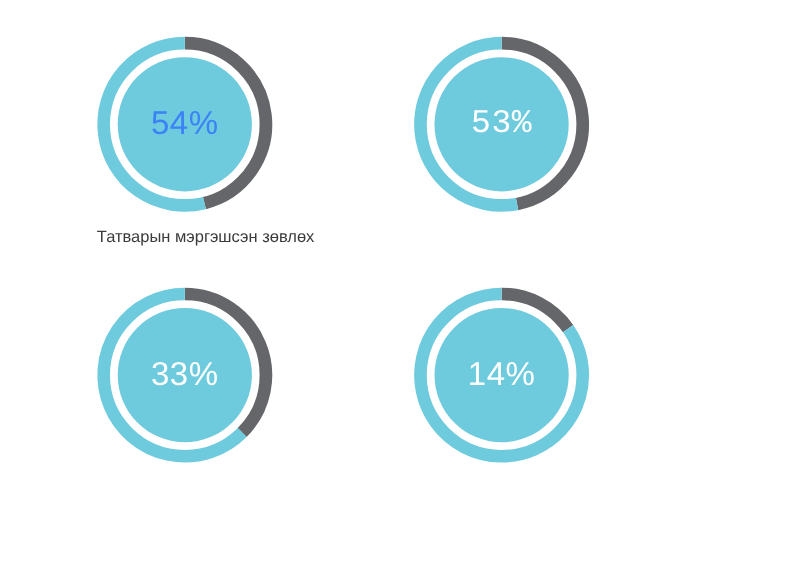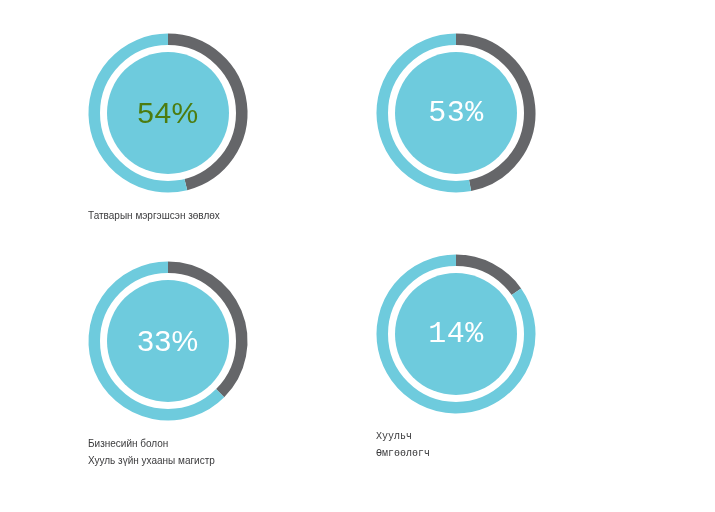--- a/index.html
+++ b/index.html
@@ -16,39 +16,39 @@
   .gauge svg{display:block;width:160px;height:160px;overflow:visible;}
   .pct{
     position:absolute;left:0;top:0;width:160px;height:160px;
     display:flex;align-items:center;justify-content:center;
     color:#ffffff;font-size:30px;font-weight:400;letter-spacing:0.5px;
     pointer-events:none;
   }
   .caption{
     margin-top:14px;
     color:#3b3b3d;
-    font-size:10px;
+    font-size:15px;
     line-height:17px;
     white-space:pre-line;
     font-weight:400;
   }
 </style>
 </head>
 <body>
 
 <div id="board">
     <div class="gauge-cell" style="left: 88px; top: 33px;">
       <div class="gauge">
         <svg viewBox="0 0 160 160">
           <path d="M 80 7 A 73 73 0 0 1 97.66029837877576 150.83158801814773" fill="none" stroke="#656669" stroke-width="13"></path>
           <path d="M 97.66029837877576 150.83158801814773 A 73 73 0 1 1 79.99999999999999 7" fill="none" stroke="#6ecbdd" stroke-width="13"></path>
           <circle cx="80" cy="80" r="64.5" fill="none" stroke="#ffffff" stroke-width="7"></circle>
           <circle cx="80" cy="80" r="61" fill="#6ecbdd"></circle>
         </svg>
-        <div class="pct" style="color: #4d7c0f;">54%</div>
+        <div class="pct" style="color: #3b82f6;">54%</div>
       </div>
       <div class="caption" style="color: rgb(59, 59, 61);">Татварын мэргэшсэн зөвлөх</div>
     </div>
     <div class="gauge-cell" style="left: 376px; top: 33px; font-family: Liberation Mono, monospace;">
       <div class="gauge">
         <svg viewBox="0 0 160 160">
           <path d="M 80 7 A 73 73 0 0 1 93.92905666248778 151.6587843916795" fill="none" stroke="#656669" stroke-width="13"></path>
           <path d="M 93.92905666248778 151.6587843916795 A 73 73 0 1 1 79.99999999999999 7" fill="none" stroke="#6ecbdd" stroke-width="13"></path>
           <circle cx="80" cy="80" r="64.5" fill="none" stroke="#ffffff" stroke-width="7"></circle>
           <circle cx="80" cy="80" r="61" fill="#6ecbdd"></circle>
@@ -59,29 +59,25 @@
     <div class="gauge-cell" style="left: 88px; top: 261px;">
       <div class="gauge">
         <svg viewBox="0 0 160 160">
           <path d="M 80 7 A 73 73 0 0 1 131.618795026618 131.61879502661796" fill="none" stroke="#656669" stroke-width="13"></path>
           <path d="M 131.618795026618 131.61879502661796 A 73 73 0 1 1 79.99999999999999 7" fill="none" stroke="#6ecbdd" stroke-width="13"></path>
           <circle cx="80" cy="80" r="64.5" fill="none" stroke="#ffffff" stroke-width="7"></circle>
           <circle cx="80" cy="80" r="61" fill="#6ecbdd"></circle>
         </svg>
         <div class="pct" style="color: rgb(255, 255, 255);">33%</div>
       </div>
-      <div class="caption" style="color: rgb(59, 59, 61);">Бизнесийн болон
-Хууль зүйн ухааны магистр</div>
     </div>
-    <div class="gauge-cell" style="left: 376px; top: 254px; font-family: Liberation Mono, monospace;">
+    <div class="gauge-cell" style="left: 376px; top: 261px;">
       <div class="gauge">
         <svg viewBox="0 0 160 160">
           <path d="M 80 7 A 73 73 0 0 1 139.7980992330964 38.12892014637364" fill="none" stroke="#656669" stroke-width="13"></path>
           <path d="M 139.7980992330964 38.12892014637364 A 73 73 0 1 1 79.99999999999999 7" fill="none" stroke="#6ecbdd" stroke-width="13"></path>
           <circle cx="80" cy="80" r="64.5" fill="none" stroke="#ffffff" stroke-width="7"></circle>
           <circle cx="80" cy="80" r="61" fill="#6ecbdd"></circle>
         </svg>
         <div class="pct" style="color: rgb(255, 255, 255);">14%</div>
       </div>
-      <div class="caption" style="color: rgb(59, 59, 61);">Хуульч
-Өмгөөлөгч</div>
     </div>
   </div>
 
 </body></html>

